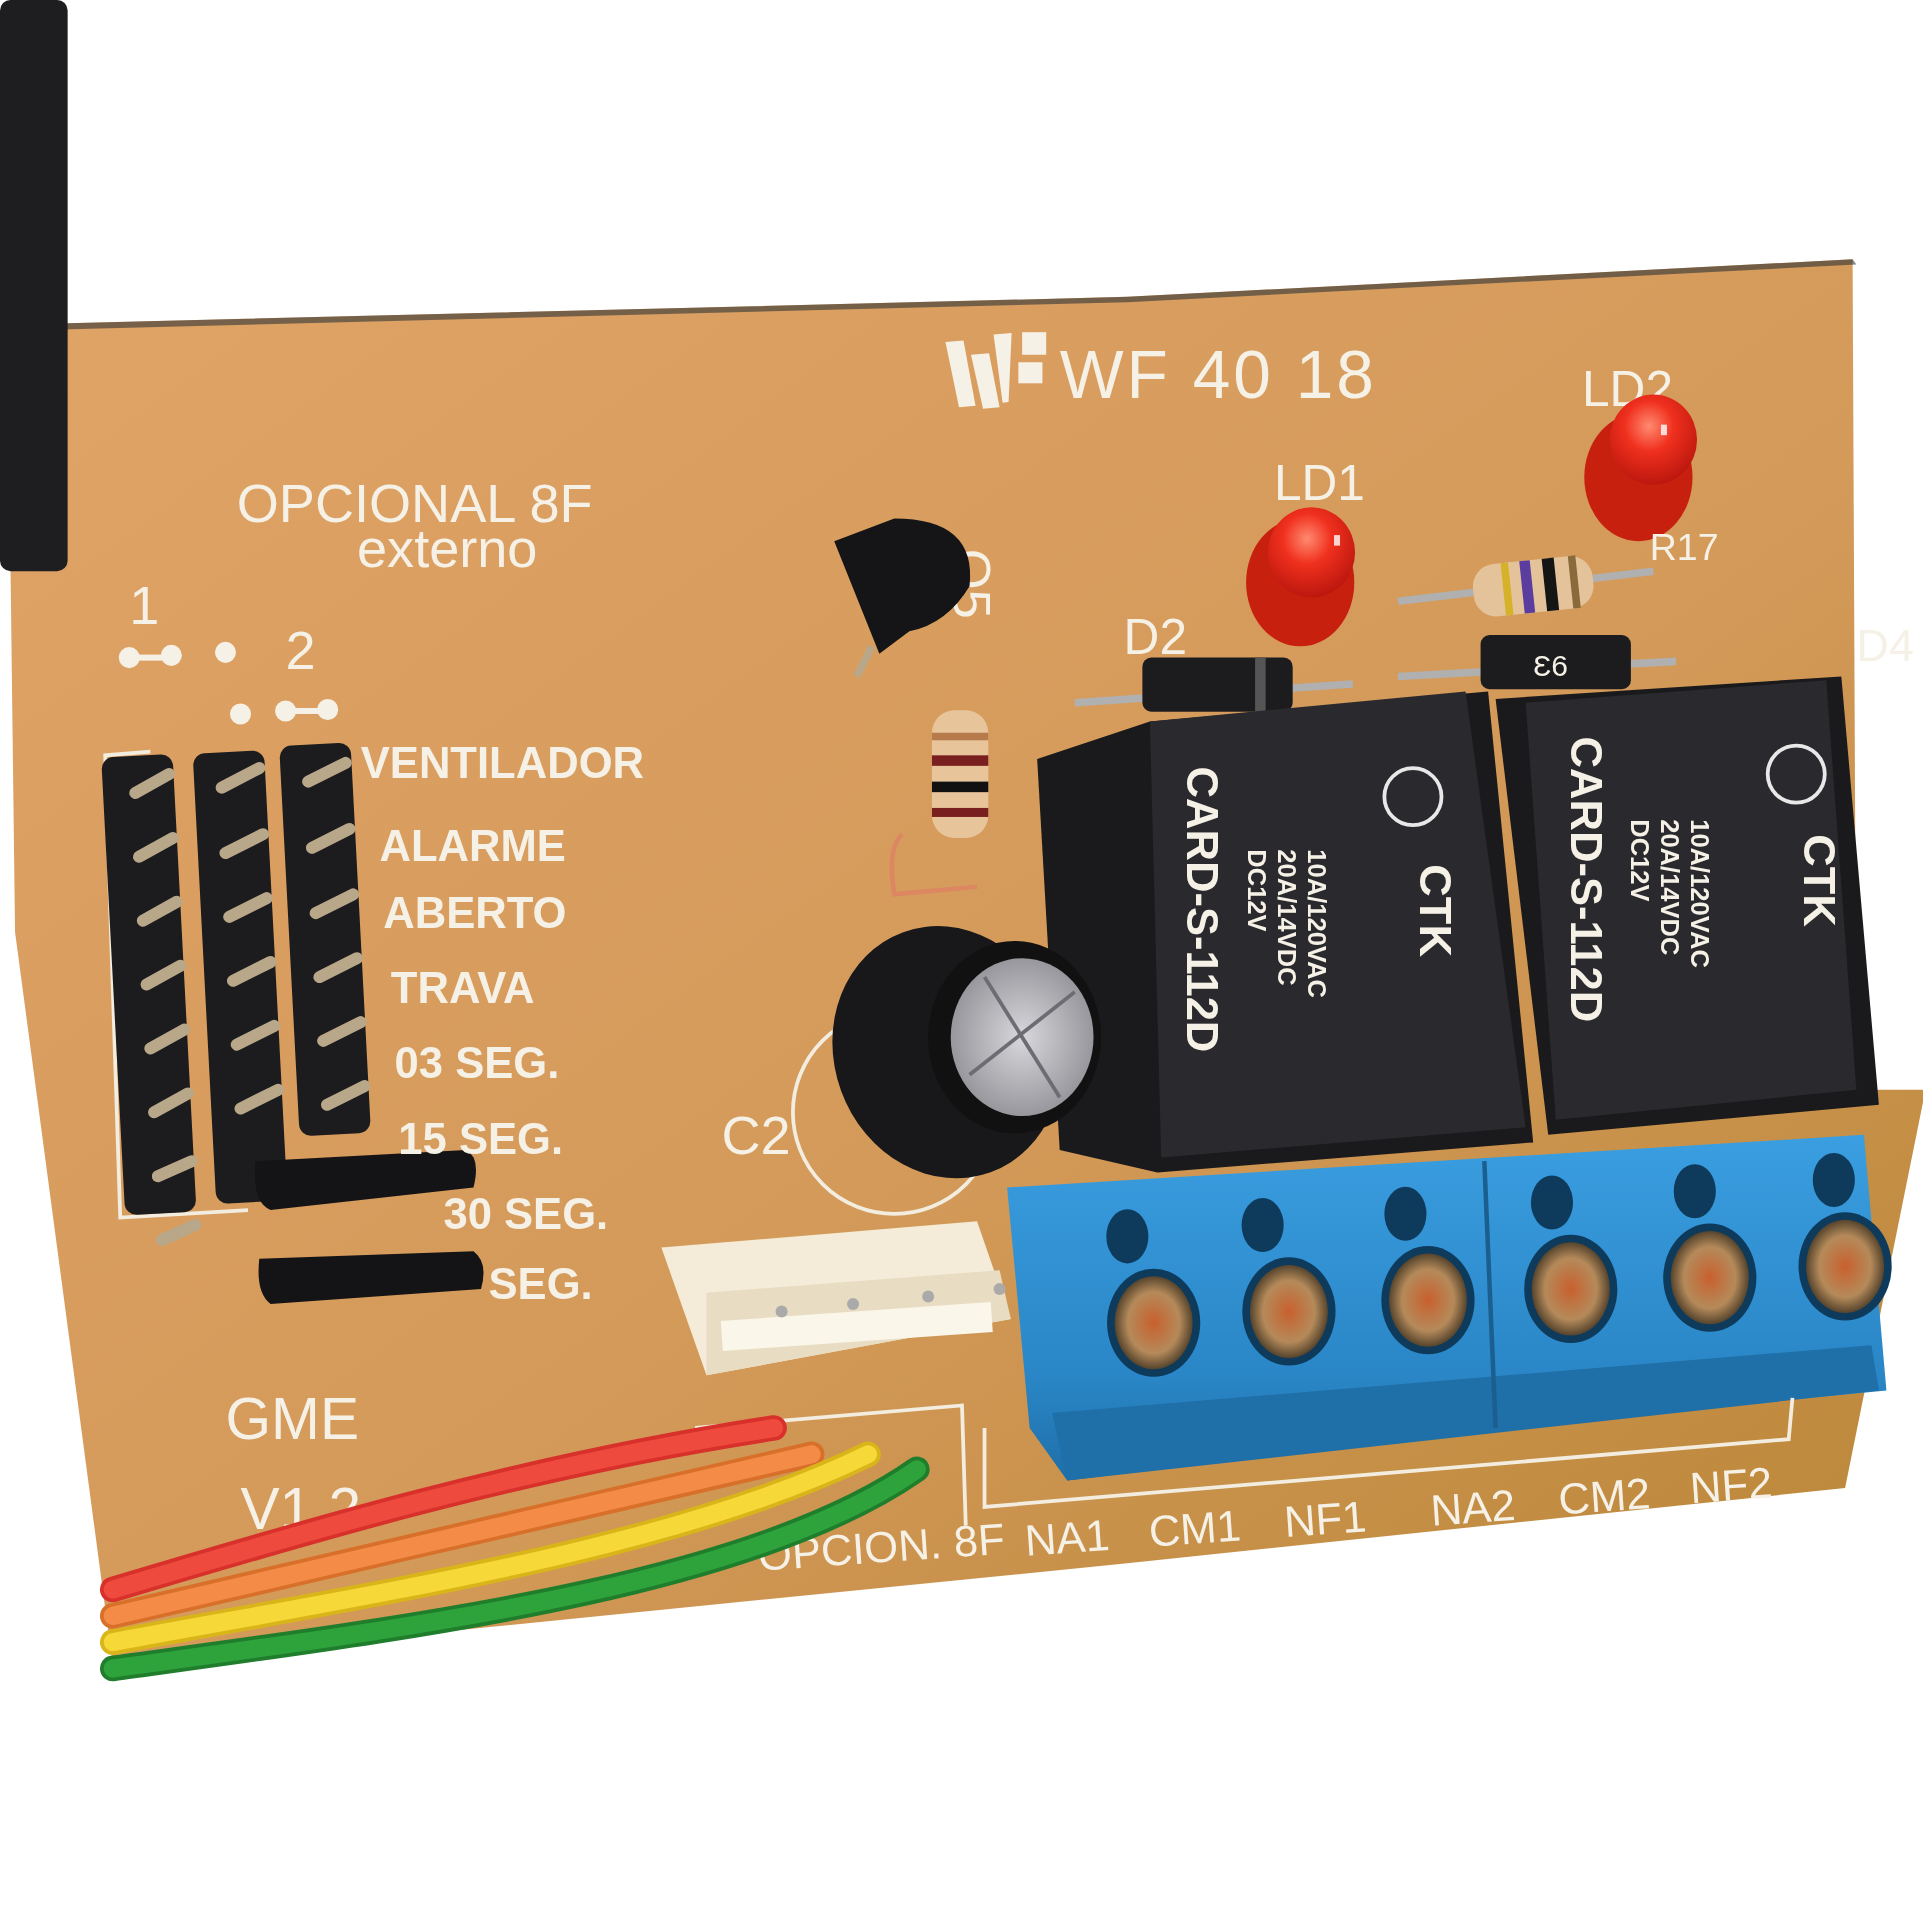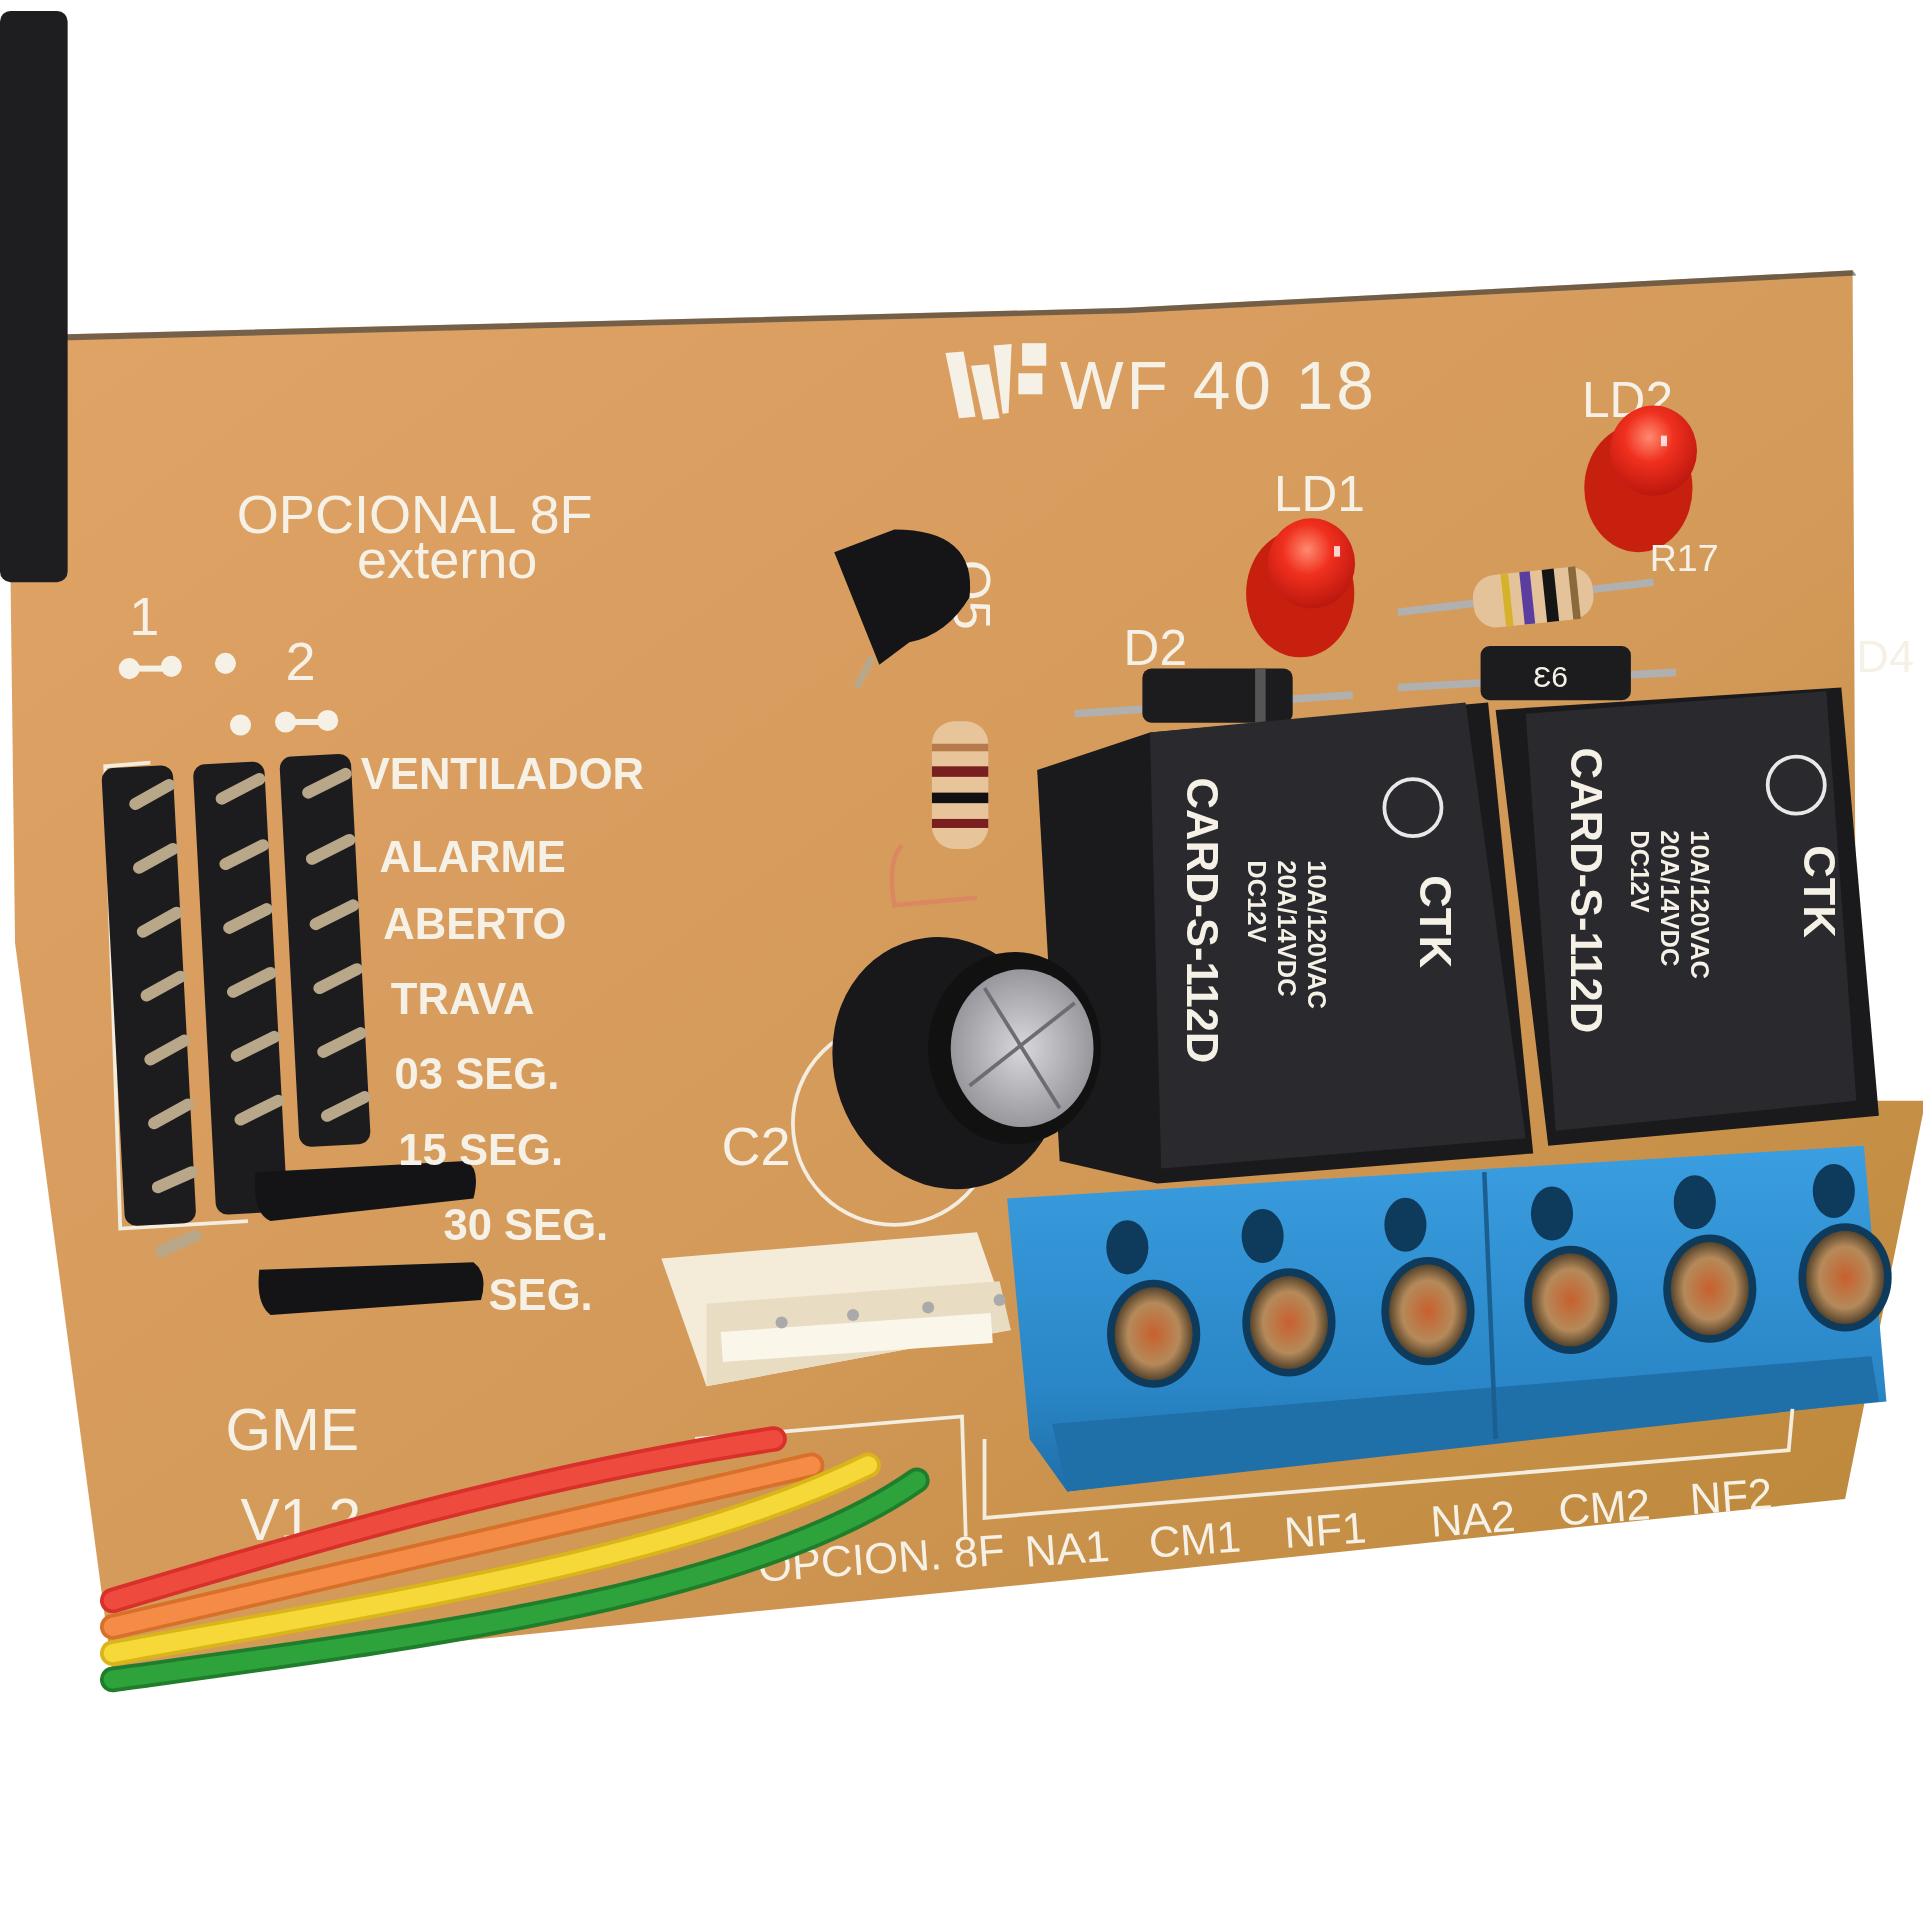--- a/index.html
+++ b/index.html
@@ -1,17 +1,17 @@
 <!DOCTYPE html>
 <html style="font-size:12px"><head>
 <meta charset="utf-8">
 <style>
   html,body{margin:0;padding:0;background:#ffffff;}
   body{width:1924px;height:1924px;position:relative;overflow:hidden;font-family:"Liberation Sans",sans-serif;}
-  .stage{position:absolute;left:0;top:0;width:1924px;height:1832px;margin-top:11px;}
+  .stage{position:absolute;left:0;top:0;width:1924px;height:1832px;}
   svg text{font-family:"Liberation Sans",sans-serif;fill:#f6f1e6;}
   .silk{fill:none;stroke:#f3ede0;stroke-width:5;}
 </style>
 </head>
 <body>
 
 <div class="stage">
 <svg width="1924" height="1924" viewBox="0 0 2560 2560" xmlns="http://www.w3.org/2000/svg">
   <defs>
     <linearGradient id="boardGrad" x1="0" y1="0" x2="1" y2="1">

